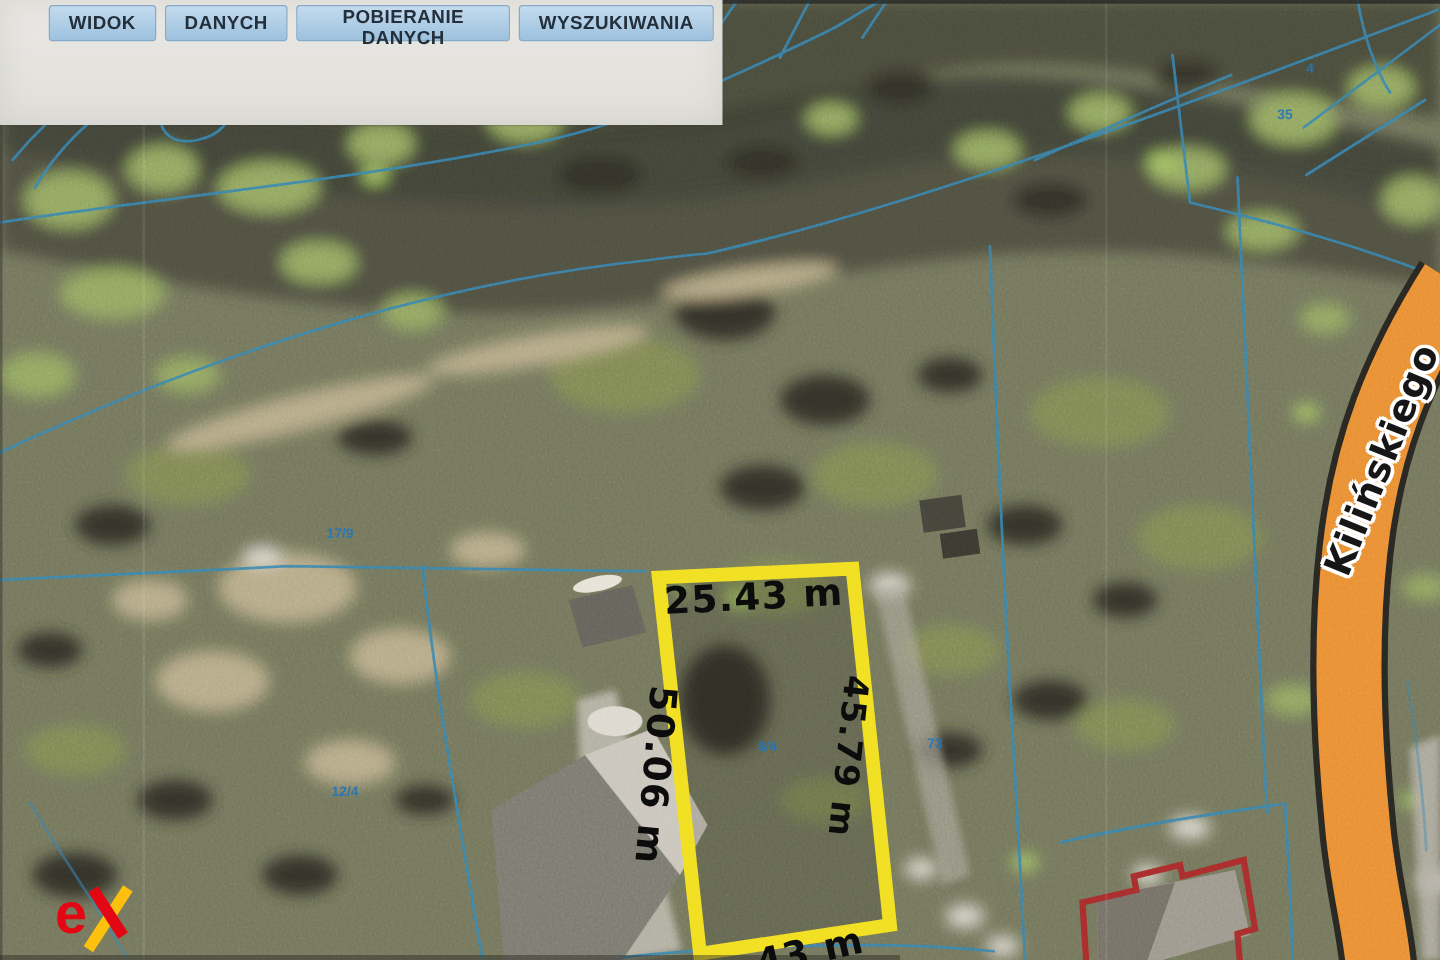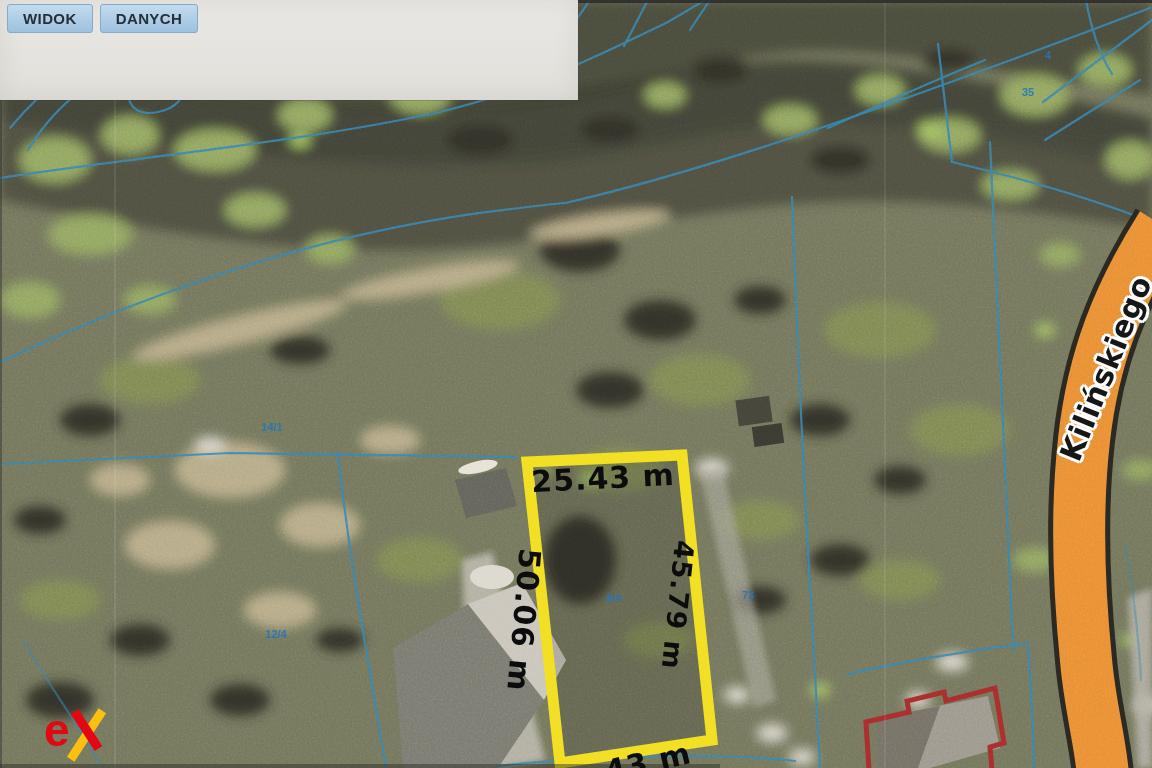--- a/index.html
+++ b/index.html
@@ -27,21 +27,21 @@
 
   
   .gp-header{position:absolute;left:0;top:0;width:578px;height:100px;
      background:linear-gradient(180deg,#e9e8e4,#e0dfda);
      box-shadow:0 0 0 1px rgba(60,60,55,.25), inset 0 0 25px rgba(120,120,110,.15);}
   .gp-logo{position:relative;height:60px;padding-left:84px;
      font-family:"DejaVu Serif",serif;font-size:36px;line-height:58px;color:#45453f;}
   .gp-ball{position:absolute;left:76px;top:11px;width:17px;height:17px;border-radius:50%;
      background:radial-gradient(circle at 35% 30%,#dcebf7,#8ab4da 55%,#49759f);}
   .lg-portal{color:#3f72a8;}
-  .gp-menu{display:flex;gap:7px;padding:0 7px;align-items:center;height:36px;}
+  .gp-menu{display:flex;gap:7px;padding:0 7px;align-items:center;height:36px;margin-left:32px;}
   .gp-btn{height:29px;padding:0 15px;border:1px solid #85abc9;border-radius:3px;
      background:linear-gradient(180deg,#c3dbee,#9dc1de);
      font-family:"Liberation Sans",sans-serif;font-size:15px;font-weight:600;
      letter-spacing:.4px;color:#232f3a;cursor:pointer;}
 
   
   .expander{position:absolute;left:44px;top:710px;display:flex;align-items:flex-end;
      font-family:"Liberation Sans",sans-serif;font-weight:bold;font-size:46px;
      line-height:40px;color:#e30613;letter-spacing:-1px;}
   .xmark{position:relative;width:34px;height:40px;margin:0 1px;}
@@ -242,31 +242,33 @@
       <rect width="1152" height="768" fill="#e8e0cc" opacity=".05"></rect>
     </g>
   </svg>
 
   <div class="maplabel measure" id="lbl-top">25.43 m</div>
   <div class="maplabel measure" id="lbl-left">50.06 m</div>
   <div class="maplabel measure" id="lbl-right">45.79 m</div>
   <div class="maplabel measure" id="lbl-bottom">43 m</div>
   <div class="maplabel" id="lbl-street">Kilińskiego</div>
 
-  <span class="plotnum" id="pn-0">14/1</span>
+  <span class="plotnum" id="pn-0">17/9</span>
   <span class="plotnum" id="pn-1">12/4</span>
   <span class="plotnum" id="pn-2">8/4</span>
   <span class="plotnum" id="pn-3">73</span>
   <span class="plotnum" id="pn-4">35</span>
   <span class="plotnum" id="pn-5">4</span>
 
   <div class="gp-header">
     <div class="gp-menu">
       <button class="gp-btn">WIDOK</button>
       <button class="gp-btn">DANYCH</button>
+      <button class="gp-btn">POBIERANIE DANYCH</button>
+      <button class="gp-btn">WYSZUKIWANIA</button>
     </div>
   </div>
 
   <div class="expander">
     <span>e</span>
     <span class="xmark">
         <i class="xy"></i>
         <i class="xr"></i>
       </span>
   </div>

